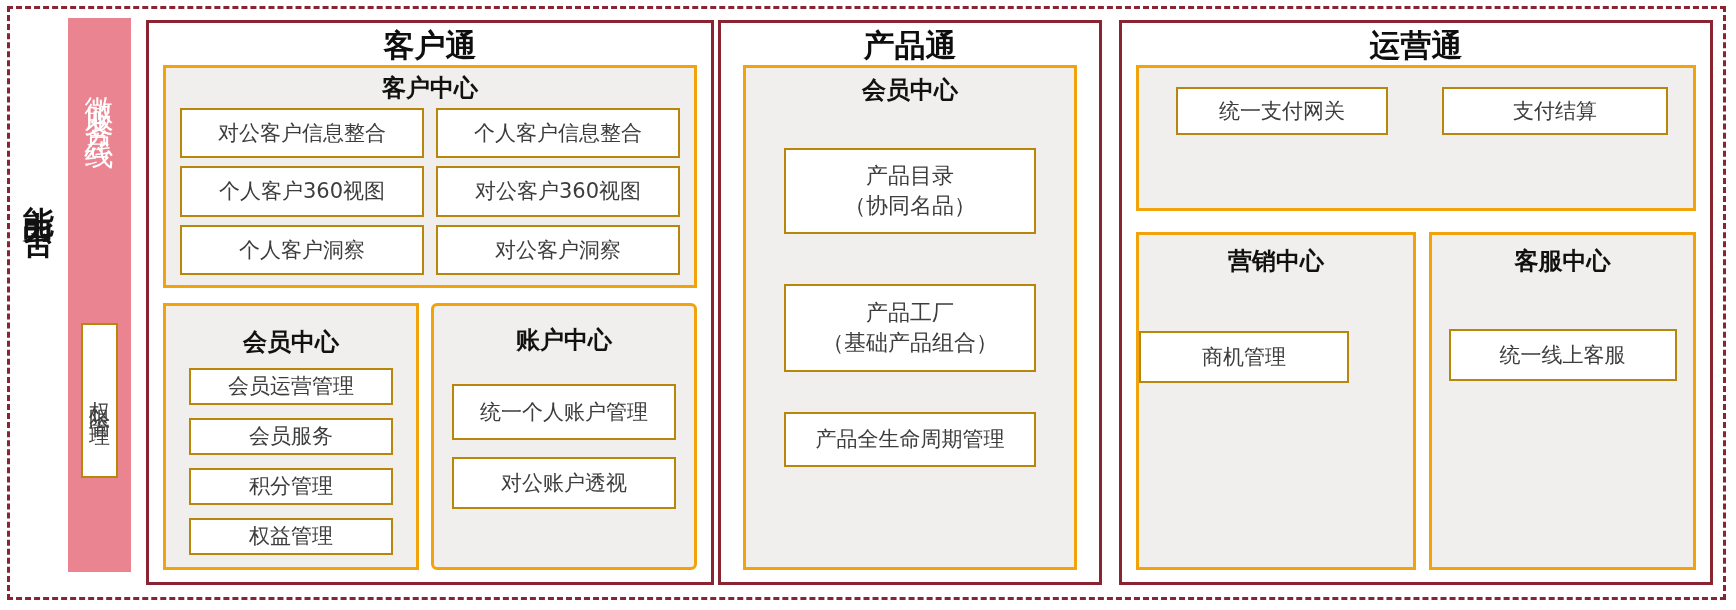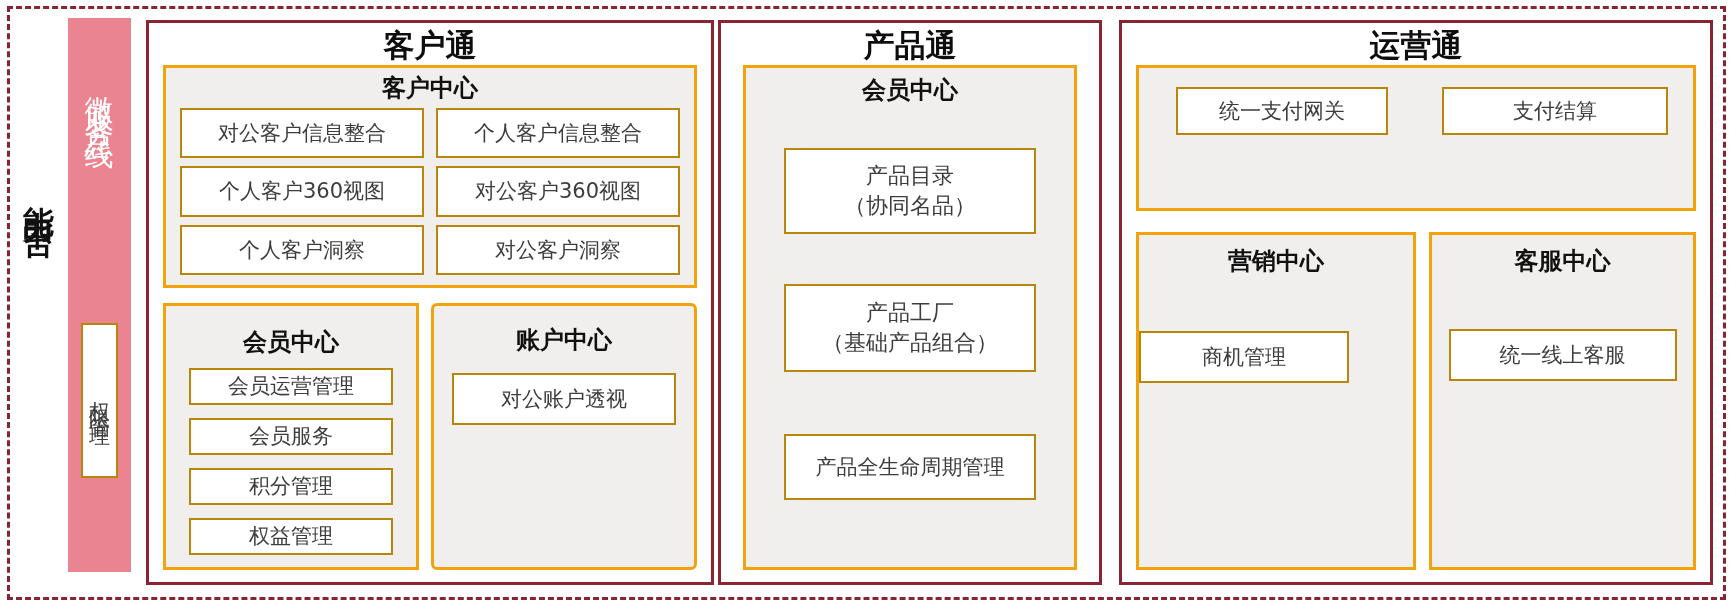--- a/index.html
+++ b/index.html
@@ -89,21 +89,21 @@
   .account-center { flex: 1; padding: 18px 18px 12px; align-items: center; border-radius: 6px; }
   .account-center .box { width: 224px; }
   .acct-box1 { margin-top: 28px; height: 56px; }
   .acct-box2 { margin-top: 17px; height: 52px; }
 
   
   .product-center { flex: 1; margin: 0 8px; padding: 6px 0 10px; align-items: center; }
   .product-center .box { width: 252px; }
   .prod-box1 { margin-top: 42px; height: 86px; }
   .prod-box2 { margin-top: 50px; height: 88px; }
-  .prod-box3 { margin-top: 62px; height: 66px; }
+  .prod-box3 { margin-top: 40px; height: 55px; }
 
   
   .payment-center { height: 146px; margin-bottom: 21px; padding: 6px 25px 0 37px; }
   .pay-row { display: flex; justify-content: space-between; margin-top: 13px; }
   .pay-row .box { height: 48px; }
   .pay-box1 { width: 212px; }
   .pay-box2 { width: 226px; }
   .sec3-row { flex: 1; display: flex; gap: 13px; }
   .marketing-center { width: 280px; padding: 10px 0; }
   .marketing-center .box { width: 210px; height: 52px; }
@@ -149,20 +149,21 @@
         <div class="member-items">
           <div class="box">会员运营管理</div>
           <div class="box">会员服务</div>
           <div class="box">积分管理</div>
           <div class="box">权益管理</div>
         </div>
       </div>
 
       <div class="center account-center">
         <div class="center-title">账户中心</div>
+        <div class="box acct-box1">统一个人账户管理</div>
         <div class="box acct-box2">对公账户透视</div>
       </div>
     </div>
   </section>
 
   <section class="sec sec2">
     <div class="sec-title">产品通</div>
 
     <div class="center product-center">
       <div class="center-title">会员中心</div>

